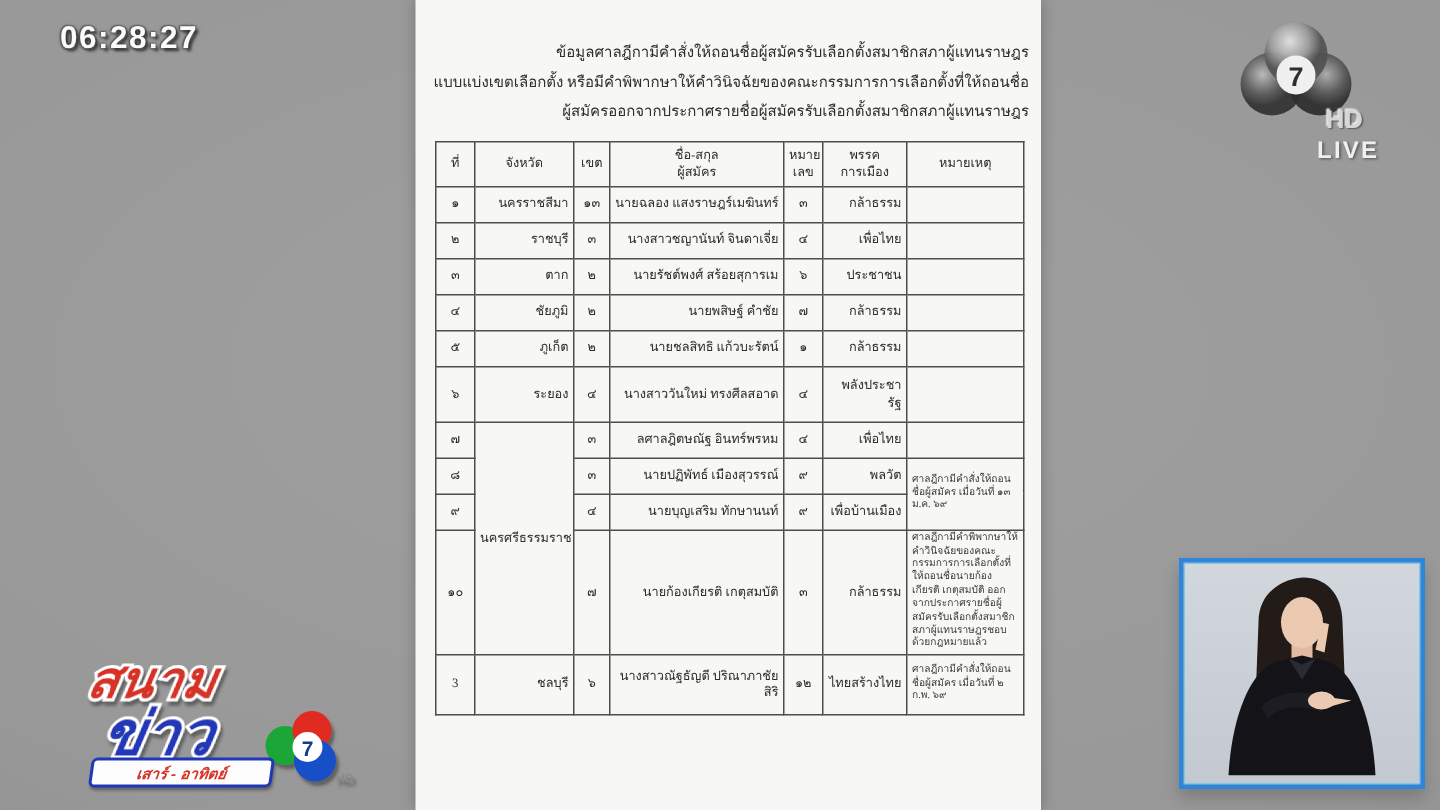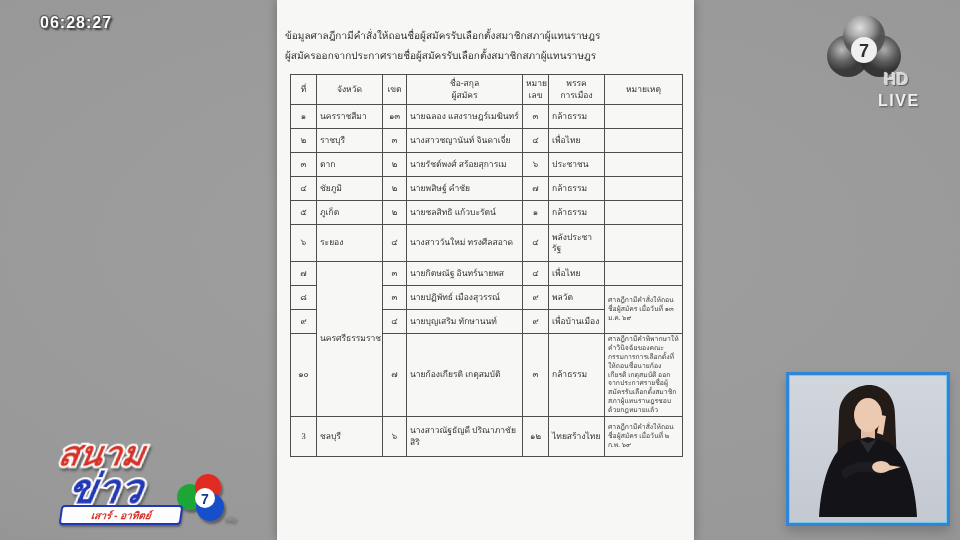--- a/index.html
+++ b/index.html
@@ -3,51 +3,51 @@
 <meta charset="utf-8">
 <style>
   html,body{margin:0;padding:0}
   body{
     width:960px;height:540px;position:relative;overflow:hidden;
     font-family:"Liberation Sans","DejaVu Sans",sans-serif;
     background:radial-gradient(130% 115% at 50% 45%, #a0a0a0 0%, #989898 55%, #858585 100%);
   }
   
   .timestamp{
-    position:absolute;left:40px;top:14px;font-size:16px;font-weight:bold;color:#fbfbfb;
+    position:absolute;left:40px;top:14px;font-size:21px;font-weight:bold;color:#fbfbfb;
     letter-spacing:1px;
     text-shadow:2px 2px 2px rgba(45,45,45,.9),-1px -1px 1px rgba(70,70,70,.7),1px -1px 1px rgba(70,70,70,.5),-1px 1px 1px rgba(70,70,70,.5);
   }
   .ch7-watermark{position:absolute;left:822px;top:12px;width:110px;height:104px;opacity:.96}
   .wm-hd{
     position:absolute;left:62px;top:58px;font-size:17px;font-weight:bold;color:#d9d9d9;
     text-shadow:1px 1px 1px #5a5a5a,-1px -1px 1px #efefef;letter-spacing:0;
   }
   .wm-live{
     position:absolute;left:56px;top:80px;font-size:16px;font-weight:bold;color:#f4f4f4;
     letter-spacing:1.5px;text-shadow:1px 1px 2px rgba(60,60,60,.8);
   }
   
   .paper{
     position:absolute;left:277px;top:0;width:417px;height:540px;background:#f7f7f5;
     box-shadow:0 0 10px rgba(0,0,0,.28);
     font-family:"Liberation Serif","DejaVu Serif",serif;color:#2d2d2d;
   }
-  .doc-title{margin:26px 8px 0;text-align:left;font-size:10px;line-height:1.95}
+  .doc-title{margin:26px 8px 0;text-align:right;font-size:10px;line-height:1.95}
   .doc-title div{white-space:nowrap}
   table.candidates{
     border-collapse:collapse;table-layout:fixed;margin:9px 0 0 13px;width:392px;
     font-size:8.5px;color:#2d2d2d;
   }
   table.candidates th,table.candidates td{
     border:1px solid #4d4d4d;padding:1px 3px;vertical-align:middle;font-weight:normal;line-height:1.3;
   }
   th{text-align:center}
   .c{text-align:center}
-  .l{text-align:left}
+  .l{text-align:right}
   .remark{font-size:6.8px;line-height:1.45;vertical-align:middle;color:#3a3a3a}
   tr.h{height:30px} tr.r{height:24px} tr.tall{height:37px} tr.huge{height:83px} tr.last{height:40px}
   
   .program-logo{position:absolute;left:42px;top:425px;width:200px;height:110px}
   .weekend-pill{
     position:absolute;left:18px;top:80px;width:118px;height:16px;background:#fdfdfd;
     border:2px solid #2038b8;border-radius:4px;transform:skewX(-8deg);
     display:flex;align-items:center;justify-content:center;
     font-size:10px;font-weight:bold;color:#d63226;font-style:italic;
     box-shadow:1px 2px 2px rgba(50,50,50,.5);
@@ -58,20 +58,21 @@
     border:3px solid #2e86d8;box-shadow:inset 0 0 0 1px #7ec6ea,0 6px 10px rgba(0,0,0,.18);
     background:linear-gradient(#d2d6dd,#c4c8d1);overflow:hidden;
   }
 </style>
 </head>
 <body>
 
 <div class="paper">
   <div class="doc-title">
     <div>ข้อมูลศาลฎีกามีคำสั่งให้ถอนชื่อผู้สมัครรับเลือกตั้งสมาชิกสภาผู้แทนราษฎร</div>
+    <div>แบบแบ่งเขตเลือกตั้ง หรือมีคำพิพากษาให้คำวินิจฉัยของคณะกรรมการการเลือกตั้งที่ให้ถอนชื่อ</div>
     <div>ผู้สมัครออกจากประกาศรายชื่อผู้สมัครรับเลือกตั้งสมาชิกสภาผู้แทนราษฎร</div>
   </div>
 
   <table class="candidates">
     <colgroup>
       <col style="width:26px">
         <col style="width:66px">
         <col style="width:24px">
       <col style="width:116px">
         <col style="width:26px">
@@ -149,21 +150,21 @@
       <td class="c">๔</td>
       <td class="l">นางสาววันใหม่ ทรงศีลสอาด</td>
       <td class="c">๔</td>
       <td class="l">พลังประชารัฐ</td>
       <td class="remark"></td>
     </tr>
     <tr class="r">
       <td class="c">๗</td>
       <td class="l" rowspan="4">นครศรีธรรมราช</td>
       <td class="c">๓</td>
-      <td class="l">นายกิตษณัฐ อินทร์นายพส</td>
+      <td class="l">ลศาลฎิตษณัฐ อินทร์พรหม</td>
       <td class="c">๔</td>
       <td class="l">เพื่อไทย</td>
       <td class="remark"></td>
     </tr>
     <tr class="r">
       <td class="c">๘</td>
       <td class="c">๓</td>
       <td class="l">นายปฏิพัทธ์ เมืองสุวรรณ์</td>
       <td class="c">๙</td>
       <td class="l">พลวัต</td>

